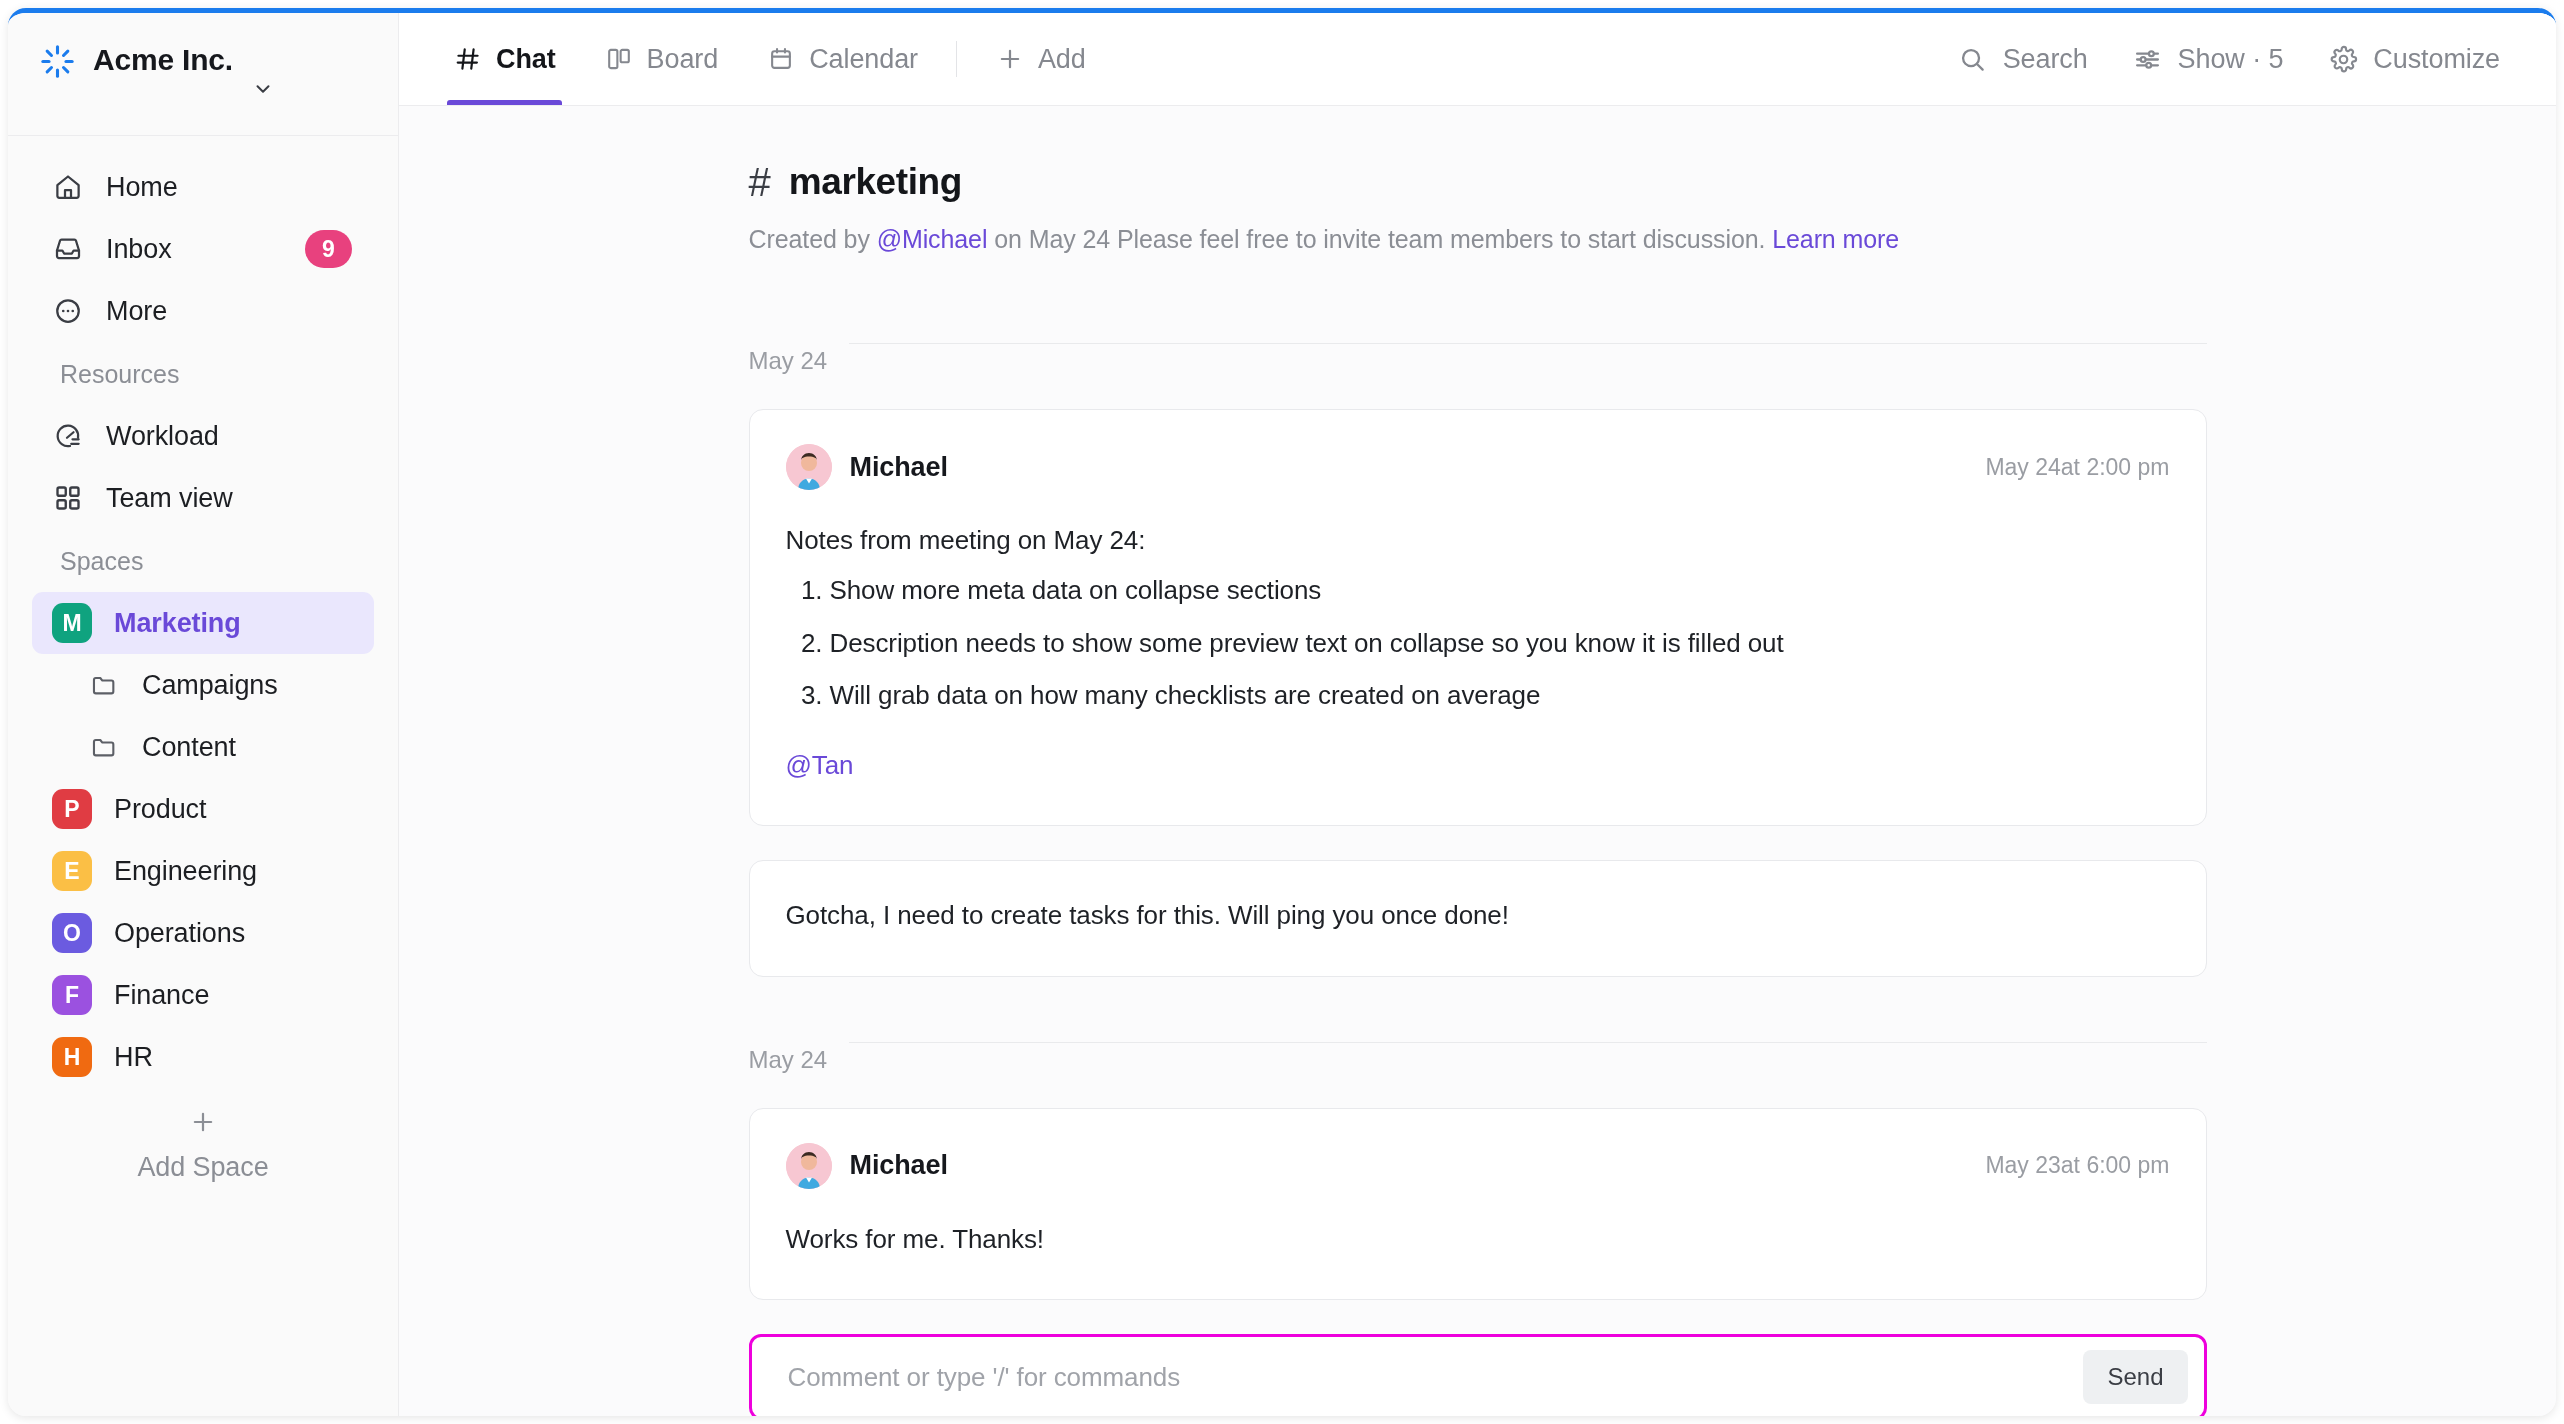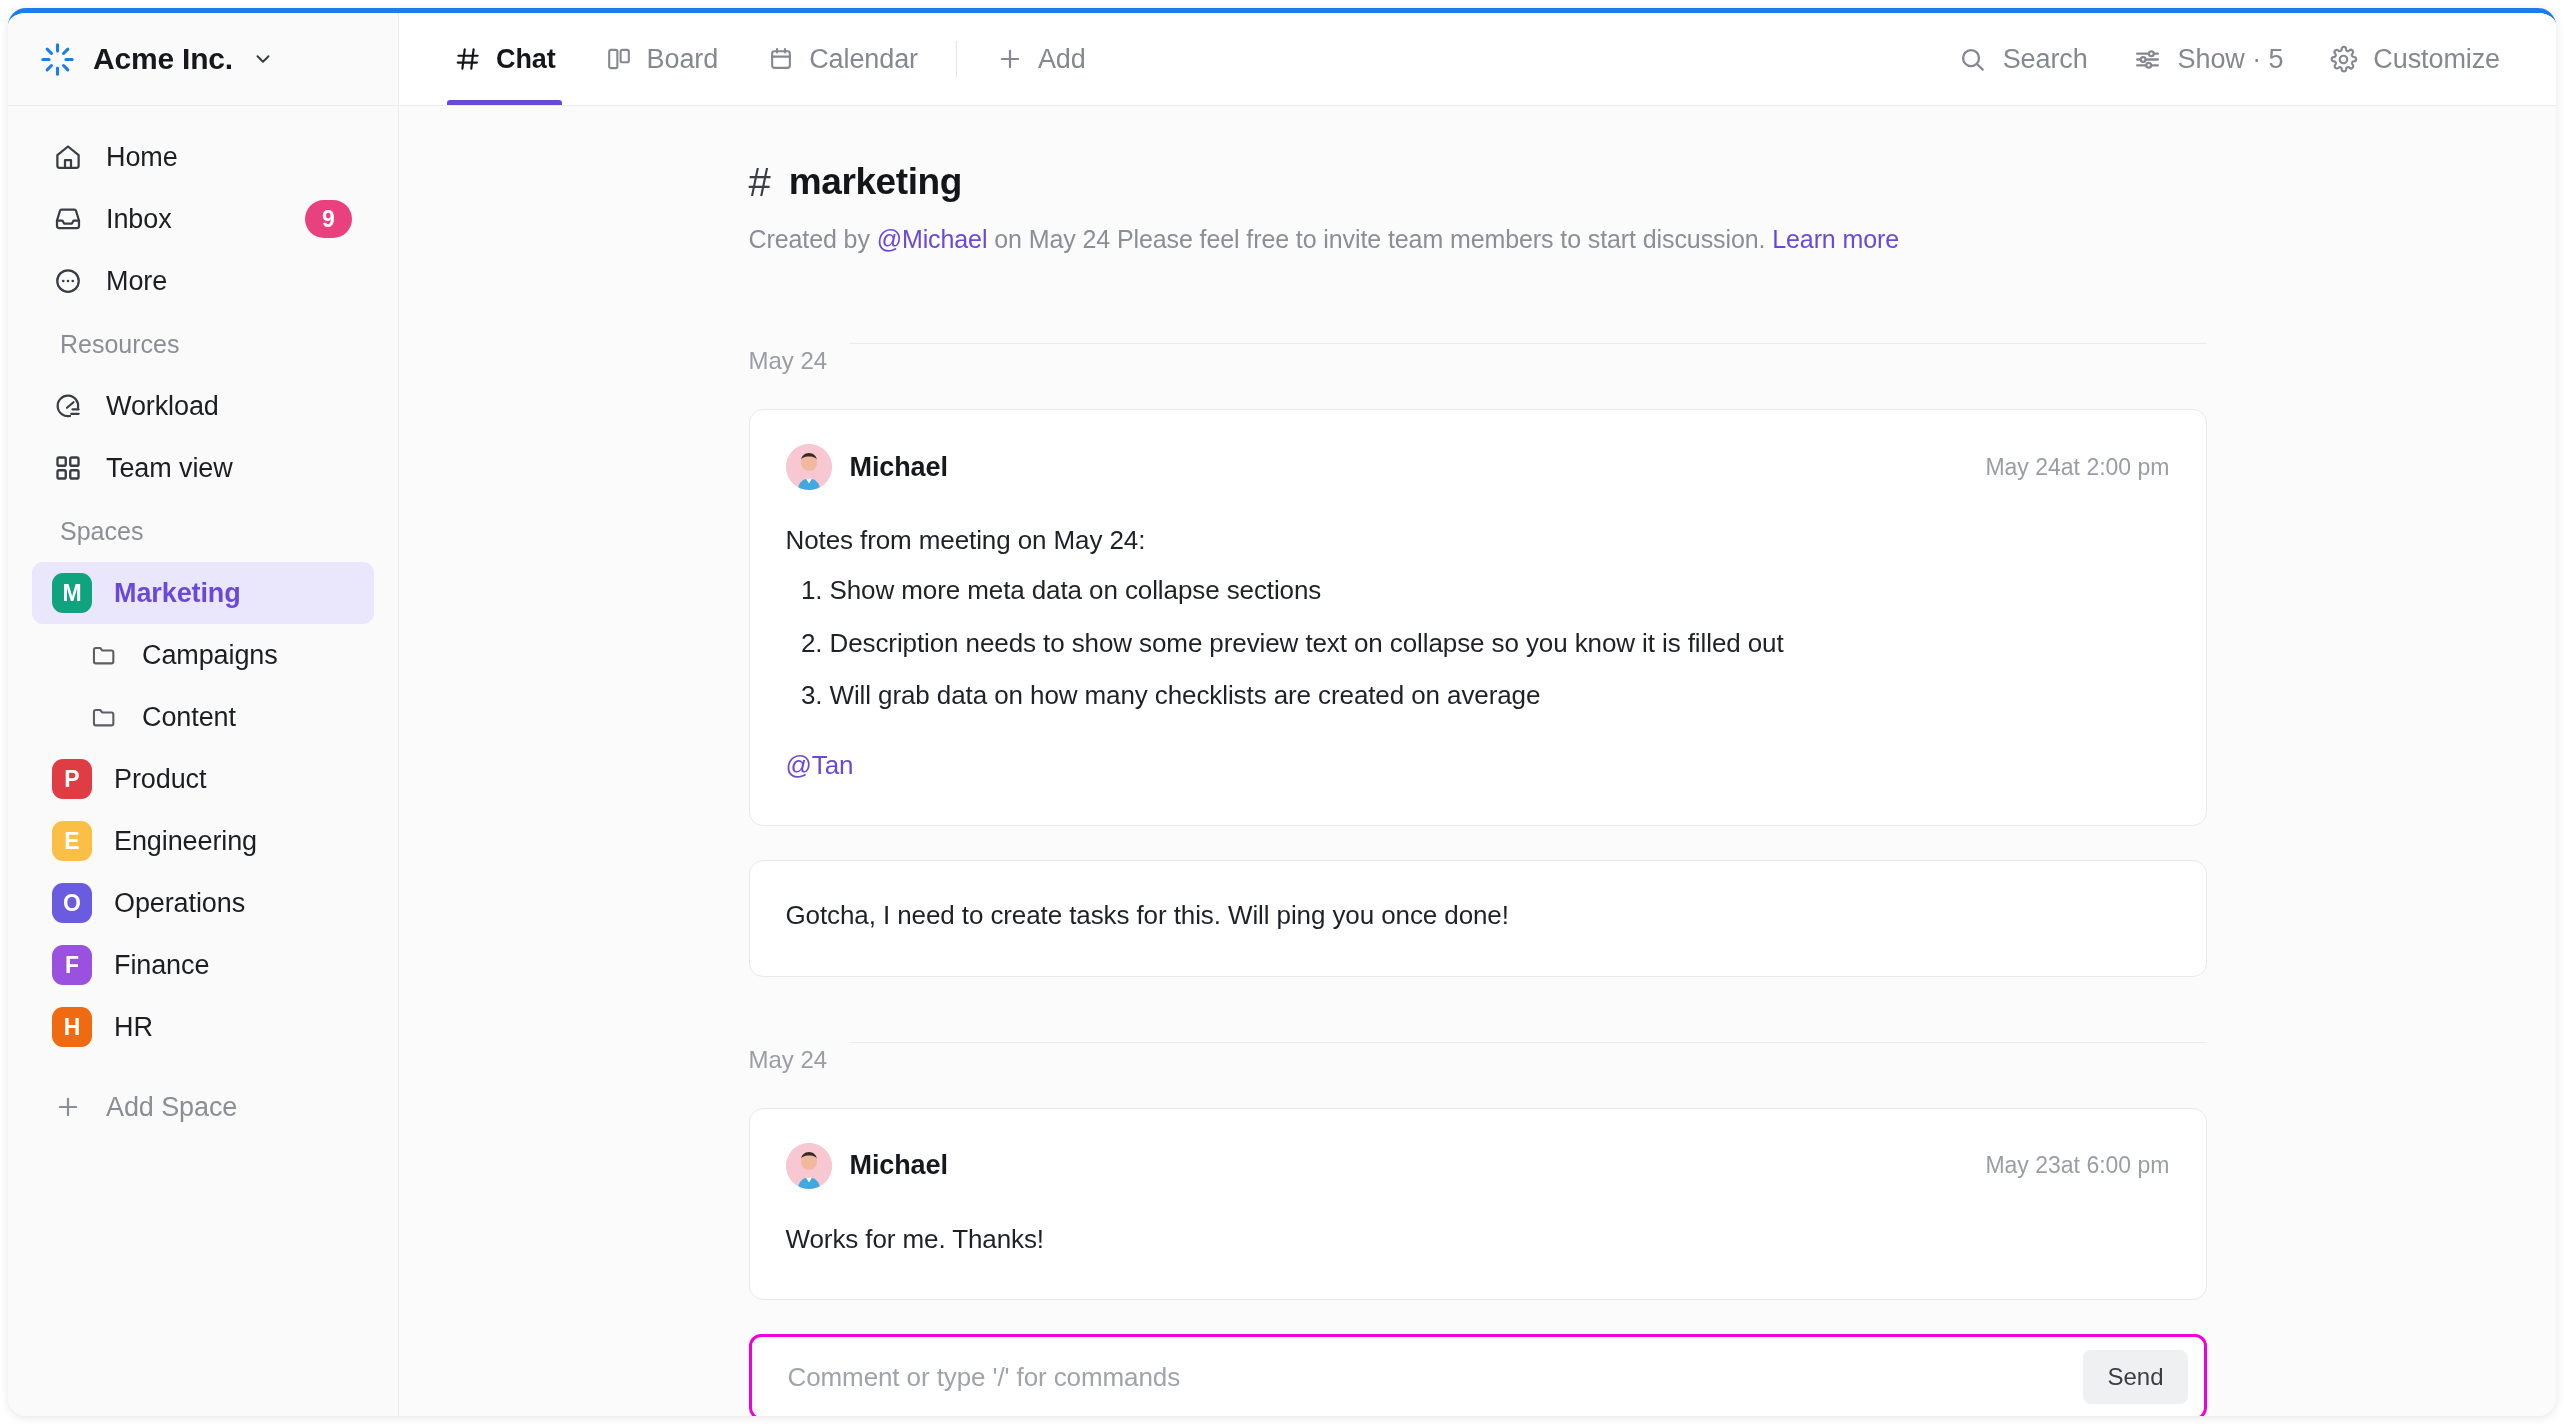--- a/index.html
+++ b/index.html
@@ -32,24 +32,24 @@
     background: #fafafa;
     border-right: 1px solid #ececee;
     display: flex;
     flex-direction: column;
   }
 
   .brand {
     height: 93px;
     flex: 0 0 93px;
     display: flex;
-    align-items: center;
     gap: 17px;
     padding: 0 0 0 31px;
     border-bottom: 1px solid #ececee;
+    margin-top: 30px;
   }
   .brand-logo { width: 37px; height: 37px; flex: 0 0 37px; }
   .brand-name {
     font-size: 30px;
     font-weight: 700;
     color: #16181d;
     letter-spacing: -.2px;
   }
   .brand-caret { margin-left: 2px; display: flex; align-items: center; }
 
@@ -128,26 +128,27 @@
     padding: 0 20px 0 56px;
     border-radius: 11px;
     cursor: pointer;
   }
   .folder-item .ico { width: 32px; height: 32px; flex: 0 0 32px; display: flex; align-items: center; justify-content: center; }
   .folder-label { font-size: 27px; color: #1c1e22; letter-spacing: -.1px; }
 
   .add-space {
     display: flex;
     align-items: center;
-    gap: 22px;
+    gap: 14px;
     height: 62px;
     margin: 18px 24px 0 24px;
     padding: 0 20px;
     border-radius: 11px;
     cursor: pointer;
+    flex-direction: column;
   }
   .add-space .ico { width: 32px; height: 32px; flex: 0 0 32px; display: flex; align-items: center; justify-content: center; }
   .add-space-label { font-size: 27px; color: #8b8e95; letter-spacing: -.1px; }
 
   
   #main {
     flex: 1 1 auto;
     display: flex;
     flex-direction: column;
     background: #fbfbfc;

